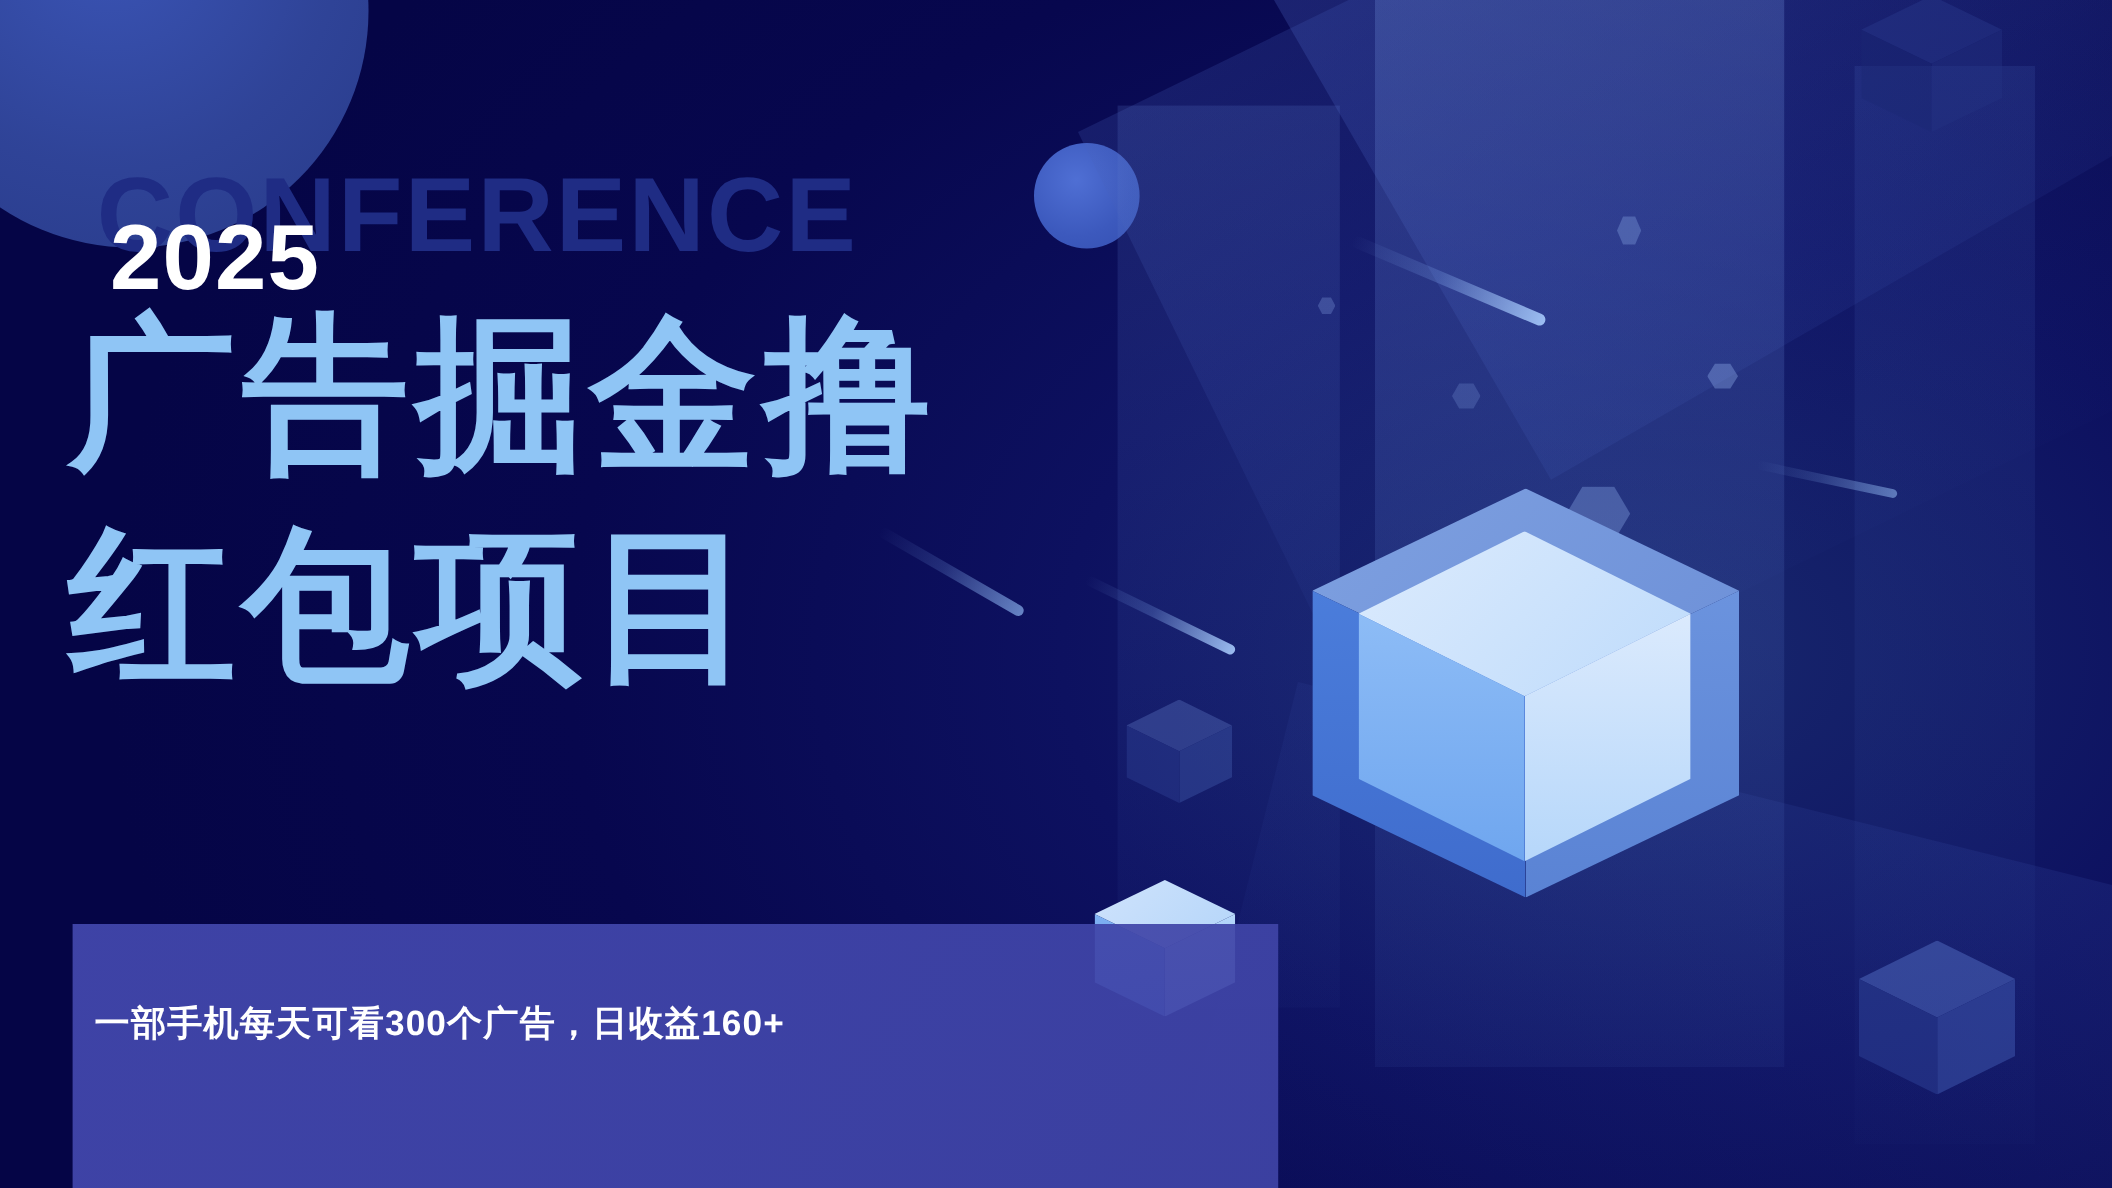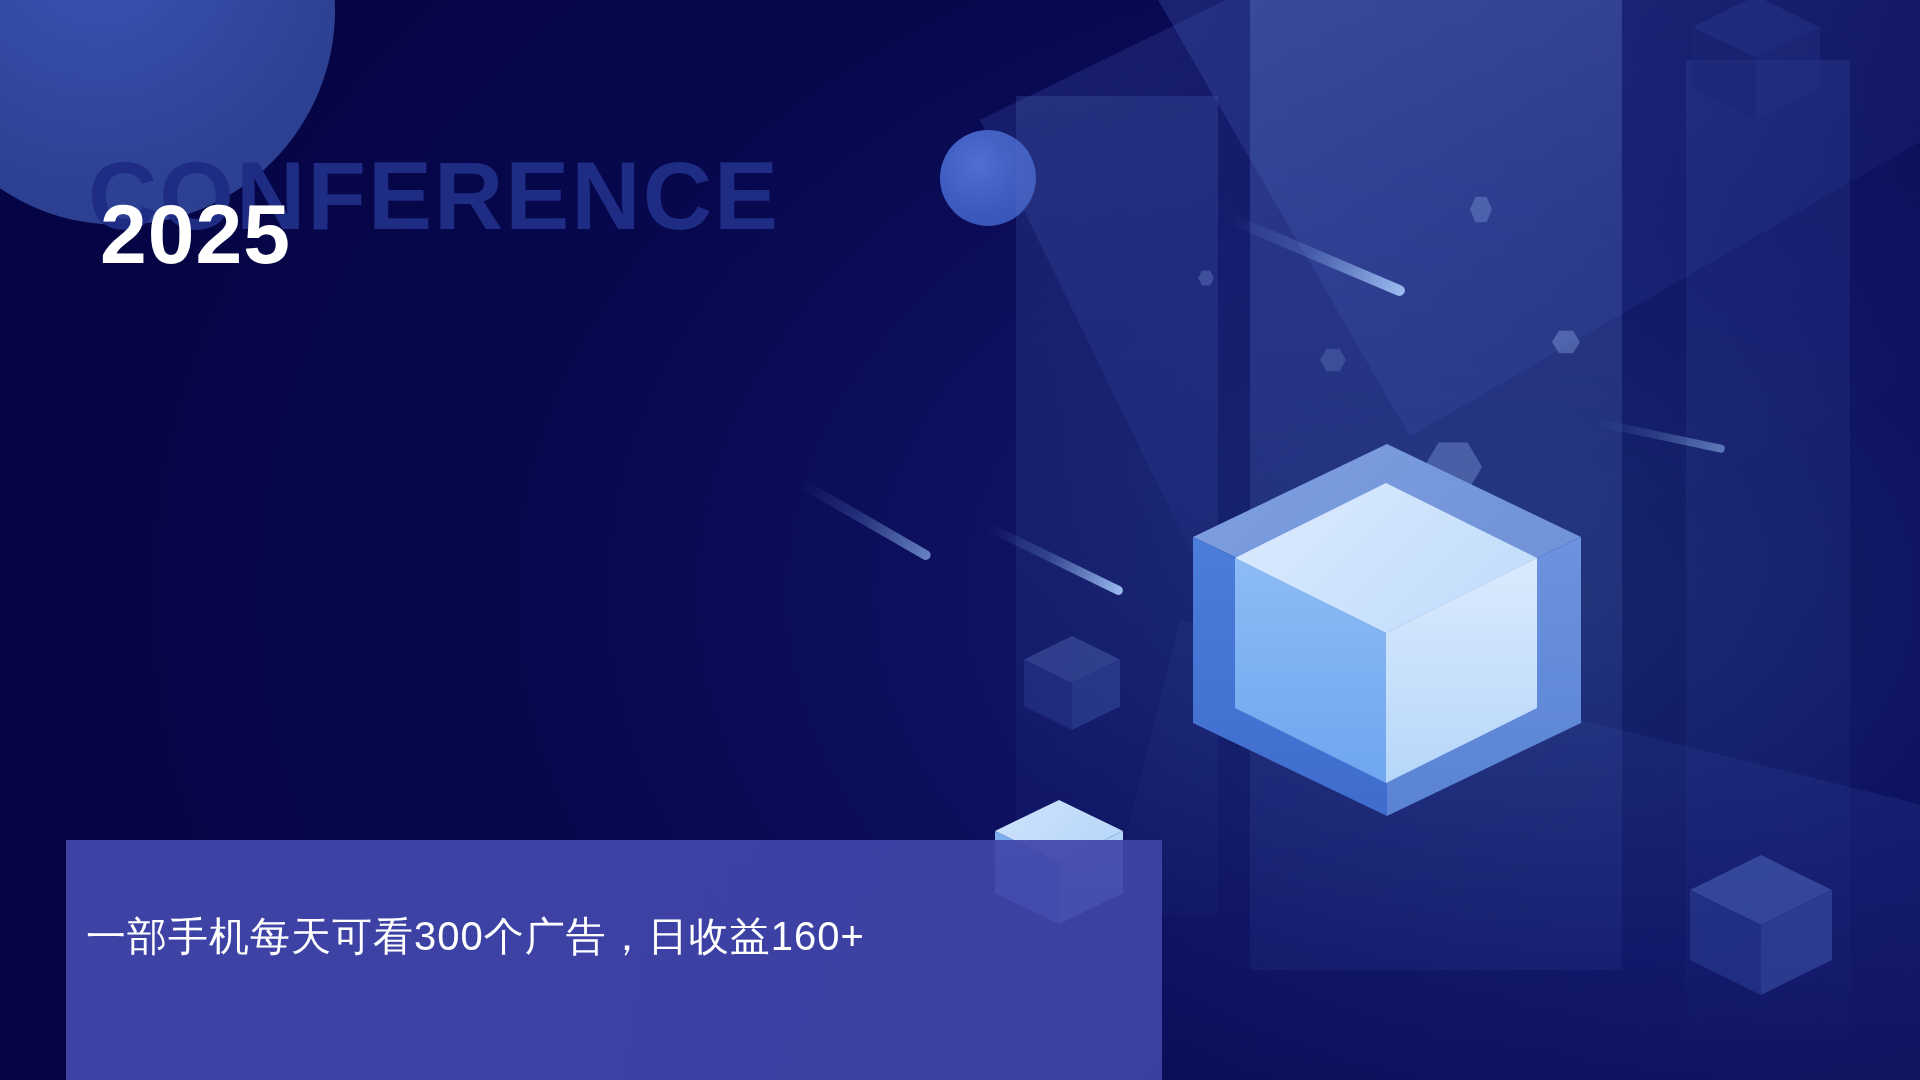--- a/index.html
+++ b/index.html
@@ -262,22 +262,22 @@
     background: linear-gradient(100deg, #4348ae 0%, #4146ab 55%, #3f44a6 100%);
     opacity: .92;
   }
 
   .subtitle {
     position: absolute;
     left: 86px;
     top: 880px;
     width: 1020px;
     color: #ffffff;
-    font-size: 40px;
-    font-weight: 400;
+    font-size: 32px;
+    font-weight: 700;
     line-height: 1.42;
     letter-spacing: 1px;
   }
 </style>
 </head>
 <body>
 
 <div class="poster">
 
   <div class="bg-layer">
@@ -340,19 +340,23 @@
       <div class="face right"></div>
     </div>
   </div>
 
   <div class="content">
 
     <div class="watermark">CONFERENCE</div>
 
     <div class="year">2025</div>
 
+    <div class="headline">
+      <span class="ln">广告掘金撸</span>
+      <span class="ln">红包项目</span>
+    </div>
 
     <div class="subtitle-band"></div>
 
     <div class="subtitle">一部手机每天可看300个广告，日收益160+</div>
   </div>
 
 </div>
 
 </body></html>

